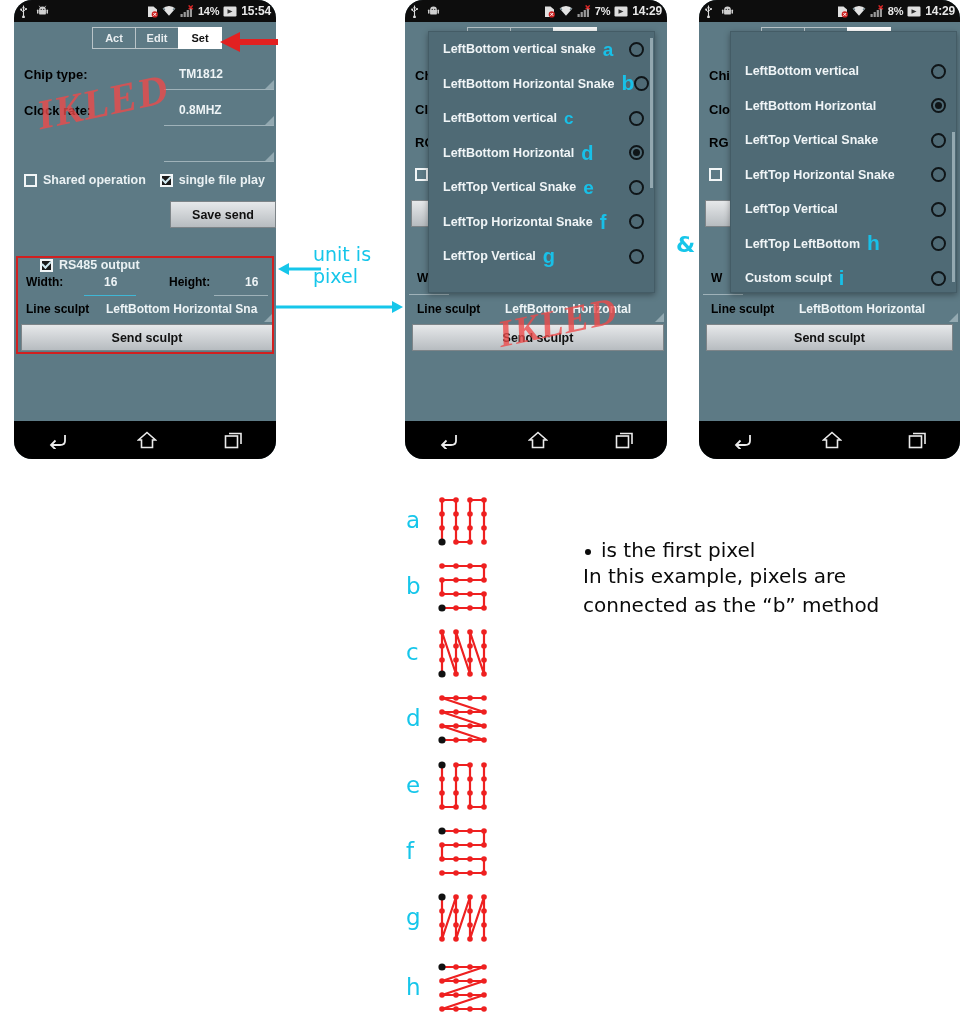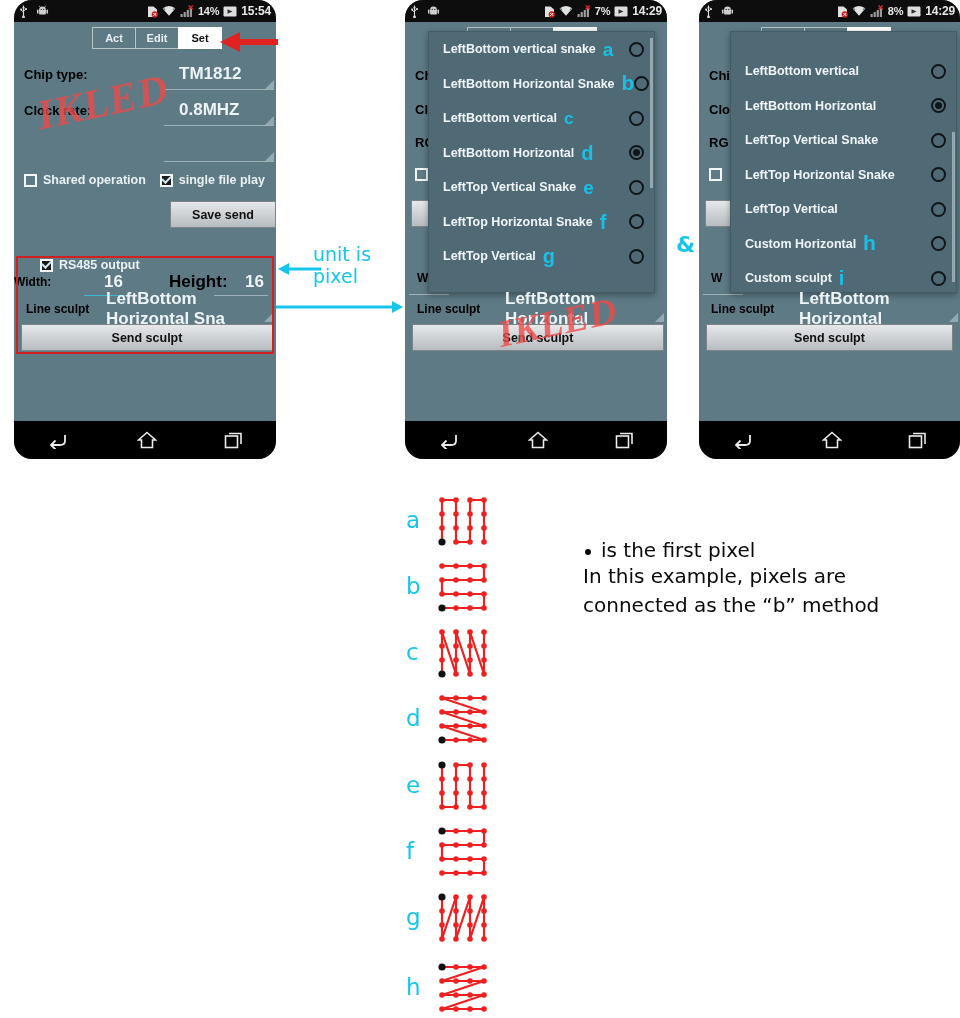--- a/index.html
+++ b/index.html
@@ -38,21 +38,21 @@
   .tab {
     border:1px solid #b9c4c8; background:#5d7a85; color:#e9eef0;
     font-size:11px; font-weight:bold; text-align:center;
     padding: 4px 0; width:44px; margin-right:-1px;
   }
   .tab.sel { background:#ffffff; color:#111; border-color:#ffffff; }
 
   
   .frow { position:absolute; display:flex; align-items:center; width:100%; }
   .flabel { color:#000000; font-size:13px; font-weight:bold;text-align:right; }
-  .fvalue { color:#eef4f6; font-size:17px; font-weight:bold; }
+  .fvalue { color:#eef4f6; font-size:12px; font-weight:bold; }
   .spinner-underline {
     position:absolute; height:1px; background:#9fb2b9;
   }
   .spinner-caret {
     position:absolute; width:0;height:0;
     border-left:9px solid transparent; border-bottom:9px solid #93a9b1;
   }
   .chk {
     width:13px;height:13px;border:2px solid #f2f6f7;background:transparent;
     display:inline-flex;align-items:center;justify-content:center;
@@ -210,23 +210,23 @@
 
       <div class="frow" style="left:16px; top:182px; height:26px;margin-top:48px;">
         <span style="display:inline-flex;align-items:center;margin-left:10px;">
           <span class="chk on"></span>
           <span class="chklabel">RS485 output</span>
         </span>
       </div>
       <div class="btn" style="position:absolute; left:156px; top:179px; width:106px; height:27px;">Save send</div>
 
       <div class="frow" style="left:0; top:249px; height:22px;">
-        <span class="flabel" style="font-size:12px;">Width:</span>
+        <span class="flabel" style="margin-left:12px;font-size:12px;">Width:</span>
         <span class="fvalue" style="position:absolute;left:90px;">16</span>
-        <span class="flabel" style="position:absolute;left:155px;font-size:17px;">Height:</span>
+        <span class="flabel" style="position:absolute;left:155px;font-size:12px;">Height:</span>
         <span class="fvalue" style="position:absolute;left:231px;">16</span>
       </div>
       <div class="spinner-underline" style="left:70px; top:273px; width:52px; background:#3fb7d6;"></div>
       <div class="spinner-underline" style="left:200px; top:273px; width:54px; background:#9fb2b9;"></div>
 
       <div class="frow" style="left:0; top:277px; height:20px;">
         <span class="flabel" style="margin-left:12px;font-size:12px;">Line sculpt</span>
         <span class="fvalue" style="position:absolute;left:92px;">LeftBottom Horizontal Sna</span>
       </div>
       <div class="spinner-caret" style="left:250px; top:291px;"></div>
@@ -465,21 +465,21 @@
           <span class="ddtxt">LeftTop Horizontal Snake</span>
           <span class="ddmark"></span>
           <span class="radio"></span>
         </div>
         <div class="ddrow">
           <span class="ddtxt">LeftTop Vertical</span>
           <span class="ddmark"></span>
           <span class="radio"></span>
         </div>
         <div class="ddrow">
-          <span class="ddtxt">Custom Horizontal</span>
+          <span class="ddtxt">LeftTop LeftBottom</span>
           <span class="ddmark" style="font-size:21px;">h</span>
           <span class="radio"></span>
         </div>
         <div class="ddrow">
           <span class="ddtxt">Custom sculpt</span>
           <span class="ddmark" style="font-size:20px;">i</span>
           <span class="radio"></span>
         </div>
         <div class="scrollthumb" style="top:100px; height:150px;"></div>
       </div>

